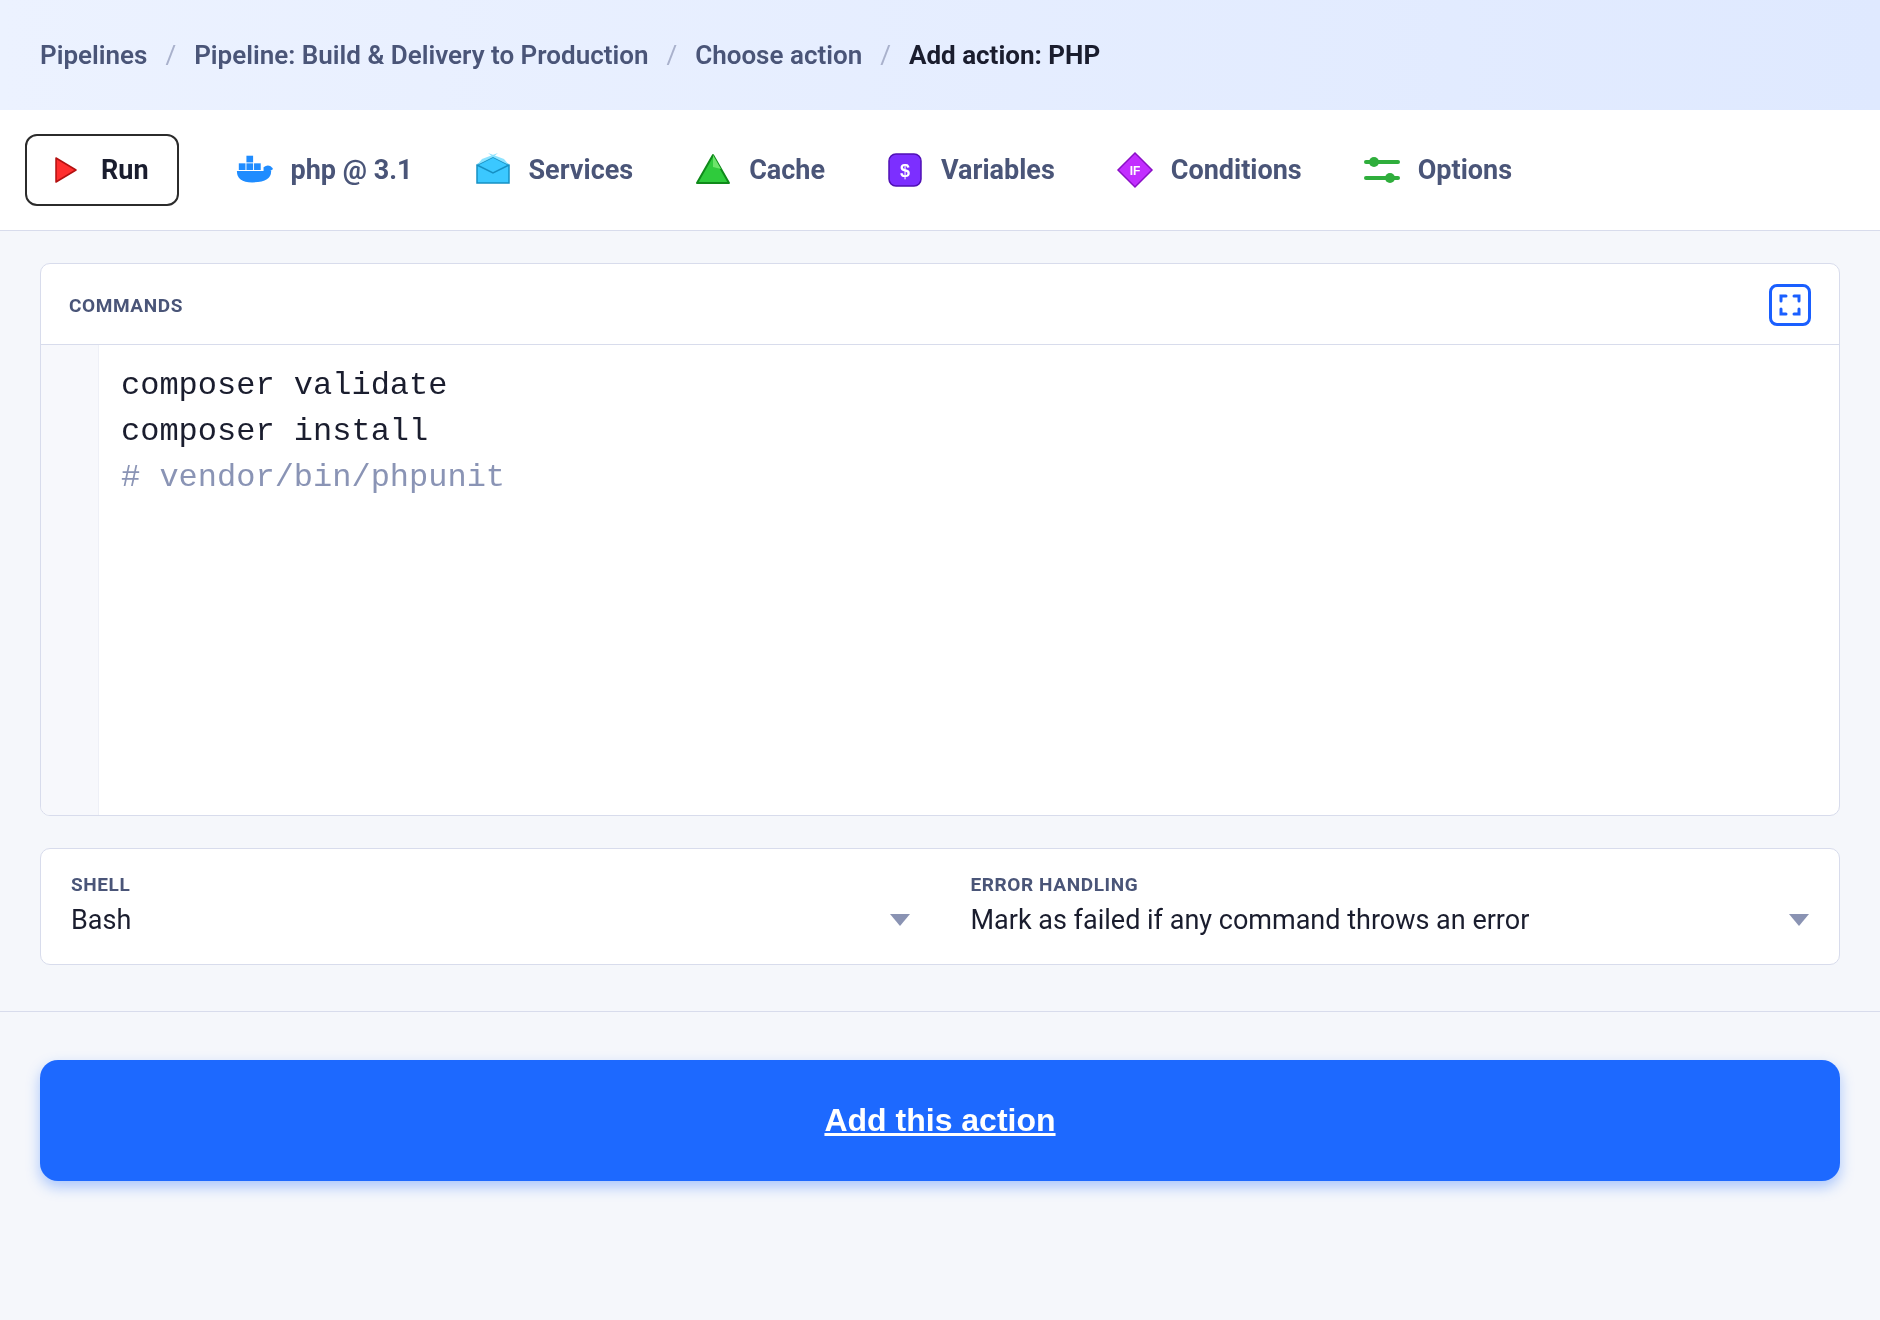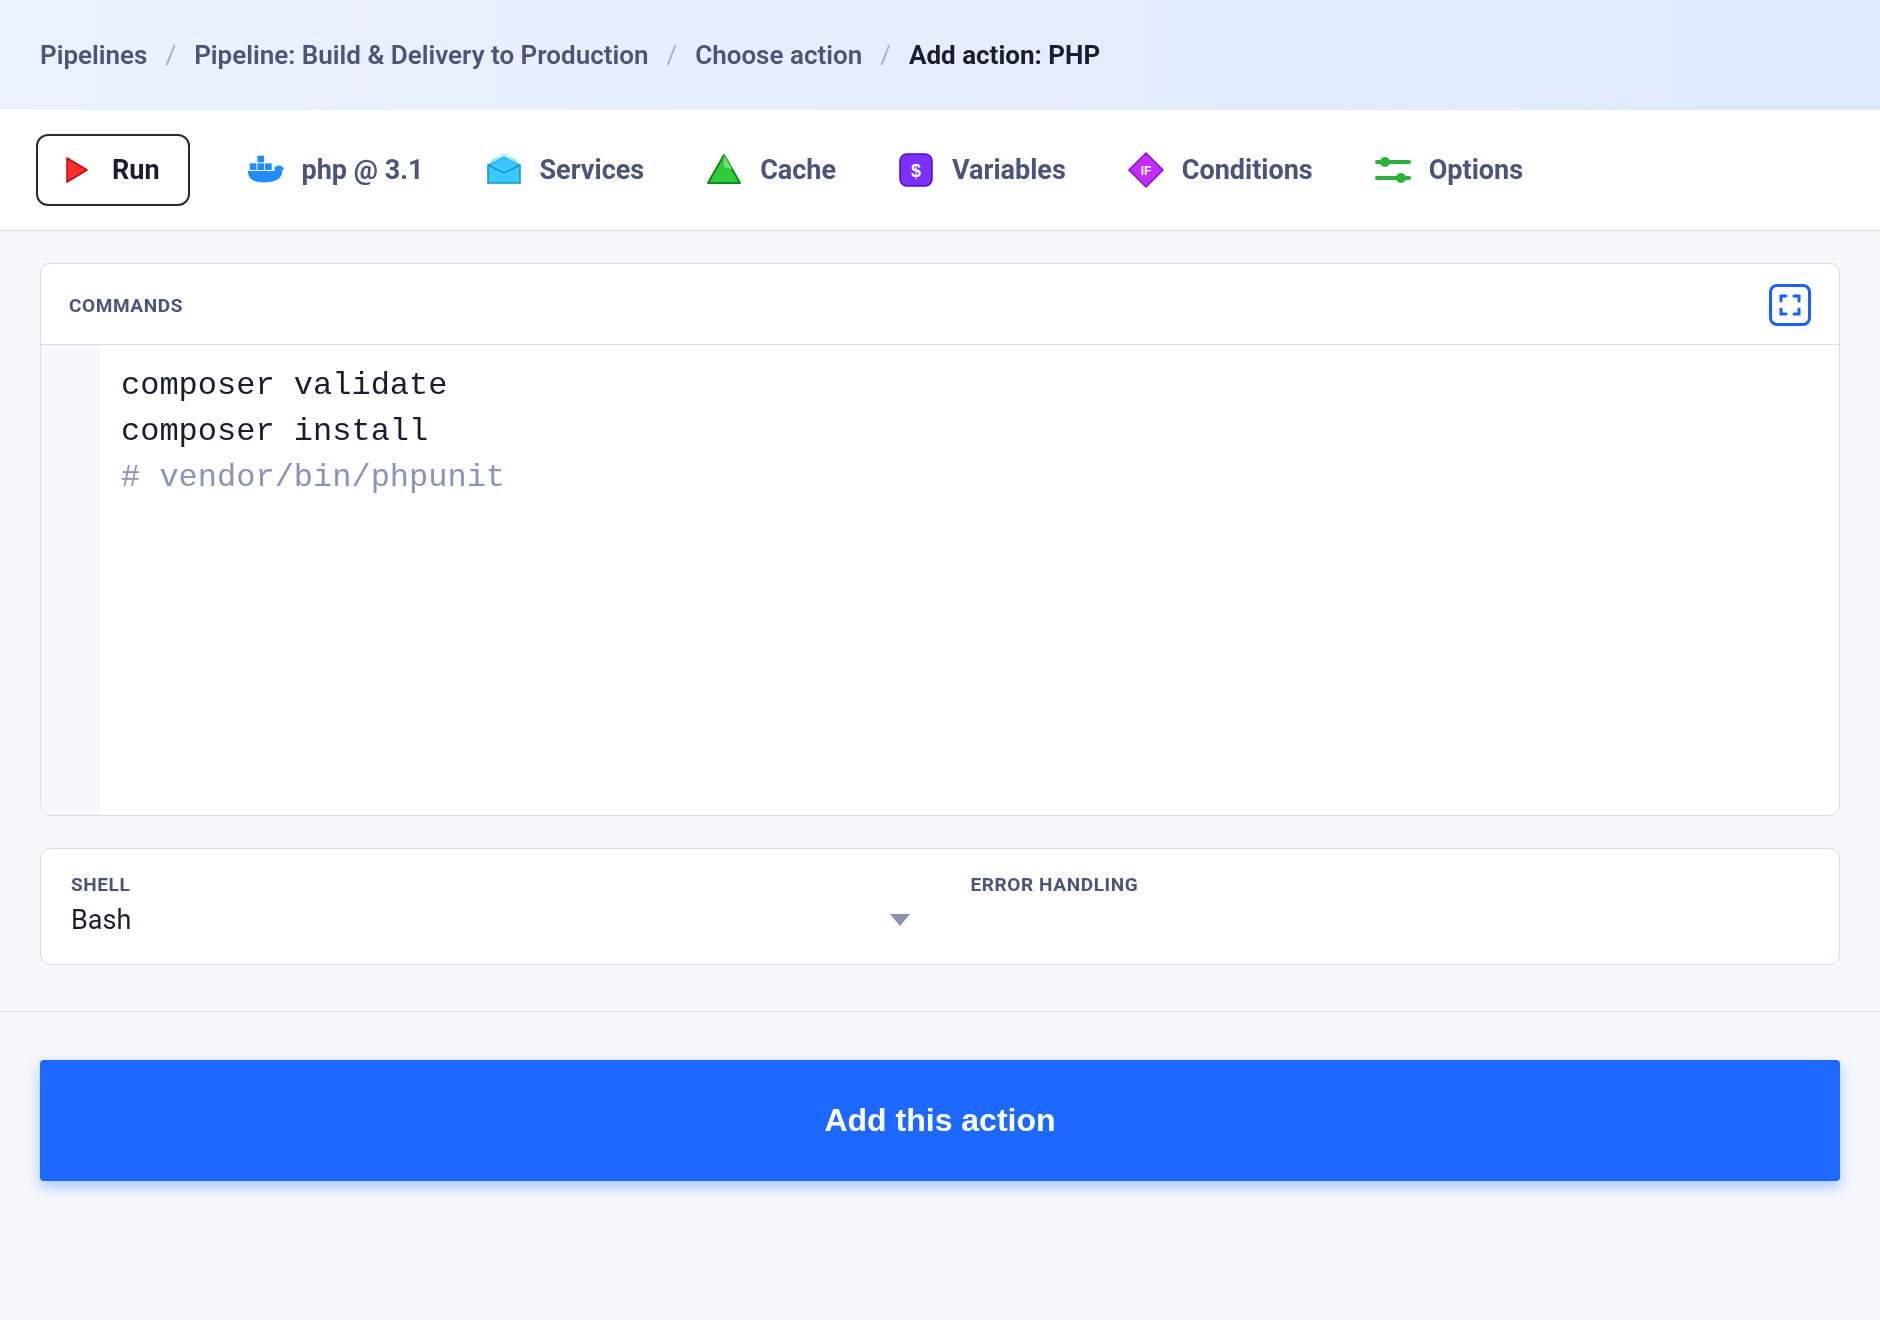--- a/index.html
+++ b/index.html
@@ -44,21 +44,21 @@
   }
   .breadcrumb-bar .current {
     color: var(--text-dark);
     font-weight: 700;
   }
 
   
   .tabs-row {
     background: #ffffff;
     border-bottom: 1px solid var(--border);
-    padding: 24px 36px;
+    padding: 24px 25px;
     display: flex;
     align-items: center;
     gap: 52px;
   }
   .tab {
     display: flex;
     align-items: center;
     gap: 16px;
     font-size: 27px;
     font-weight: 700;
@@ -167,26 +167,27 @@
   .footer-bar {
     border-top: 1px solid var(--border);
     padding: 48px 40px;
     margin-top: 46px;
   }
   .primary-btn {
     width: 100%;
     background: var(--blue);
     color: #ffffff;
     border: none;
-    border-radius: 4px;
+    border-radius: 18px;
     font-size: 32px;
     font-weight: 700;
     padding: 42px 4px;
     cursor: pointer;
     box-shadow: 0 6px 14px rgba(29,105,255,0.35);
+    text-decoration: underline;
   }
 </style>
 </head>
 <body>
 
 <div class="breadcrumb-bar">
   <a href="#">Pipelines</a>
   <span class="sep">/</span>
   <a href="#">Pipeline: Build &amp; Delivery to Production</a>
   <span class="sep">/</span>
@@ -298,20 +299,24 @@
   <div class="panel panel-row">
     <div class="cell">
       <div class="small-label">SHELL</div>
       <div class="select-row">
         <span>Bash</span>
         <span class="caret"></span>
       </div>
     </div>
     <div class="cell">
       <div class="small-label">ERROR HANDLING</div>
+      <div class="select-row">
+        <span>Mark as failed if any command throws an error</span>
+        <span class="caret"></span>
+      </div>
     </div>
   </div>
 
 </div>
 
 <div class="footer-bar">
   <button class="primary-btn">Add this action</button>
 </div>
 
 </body></html>

